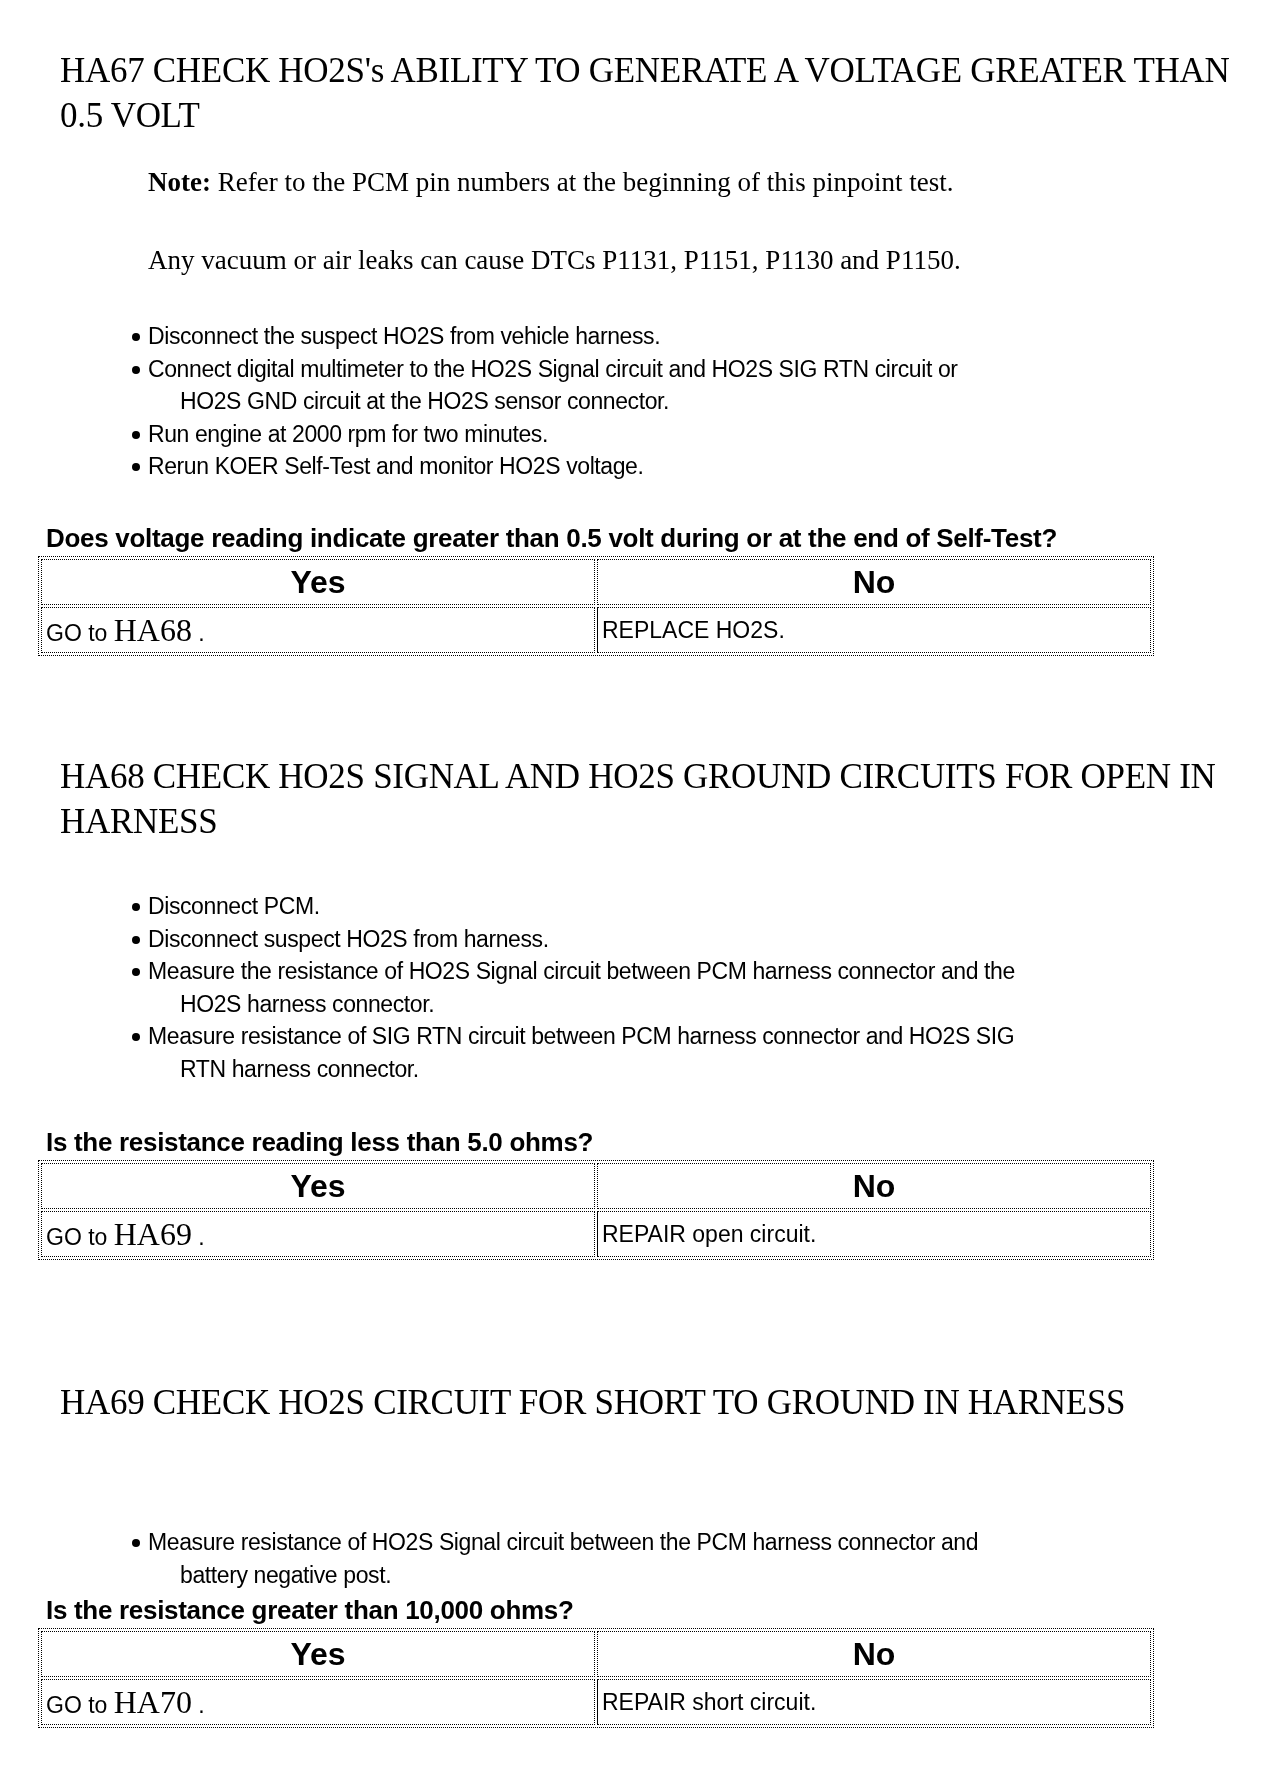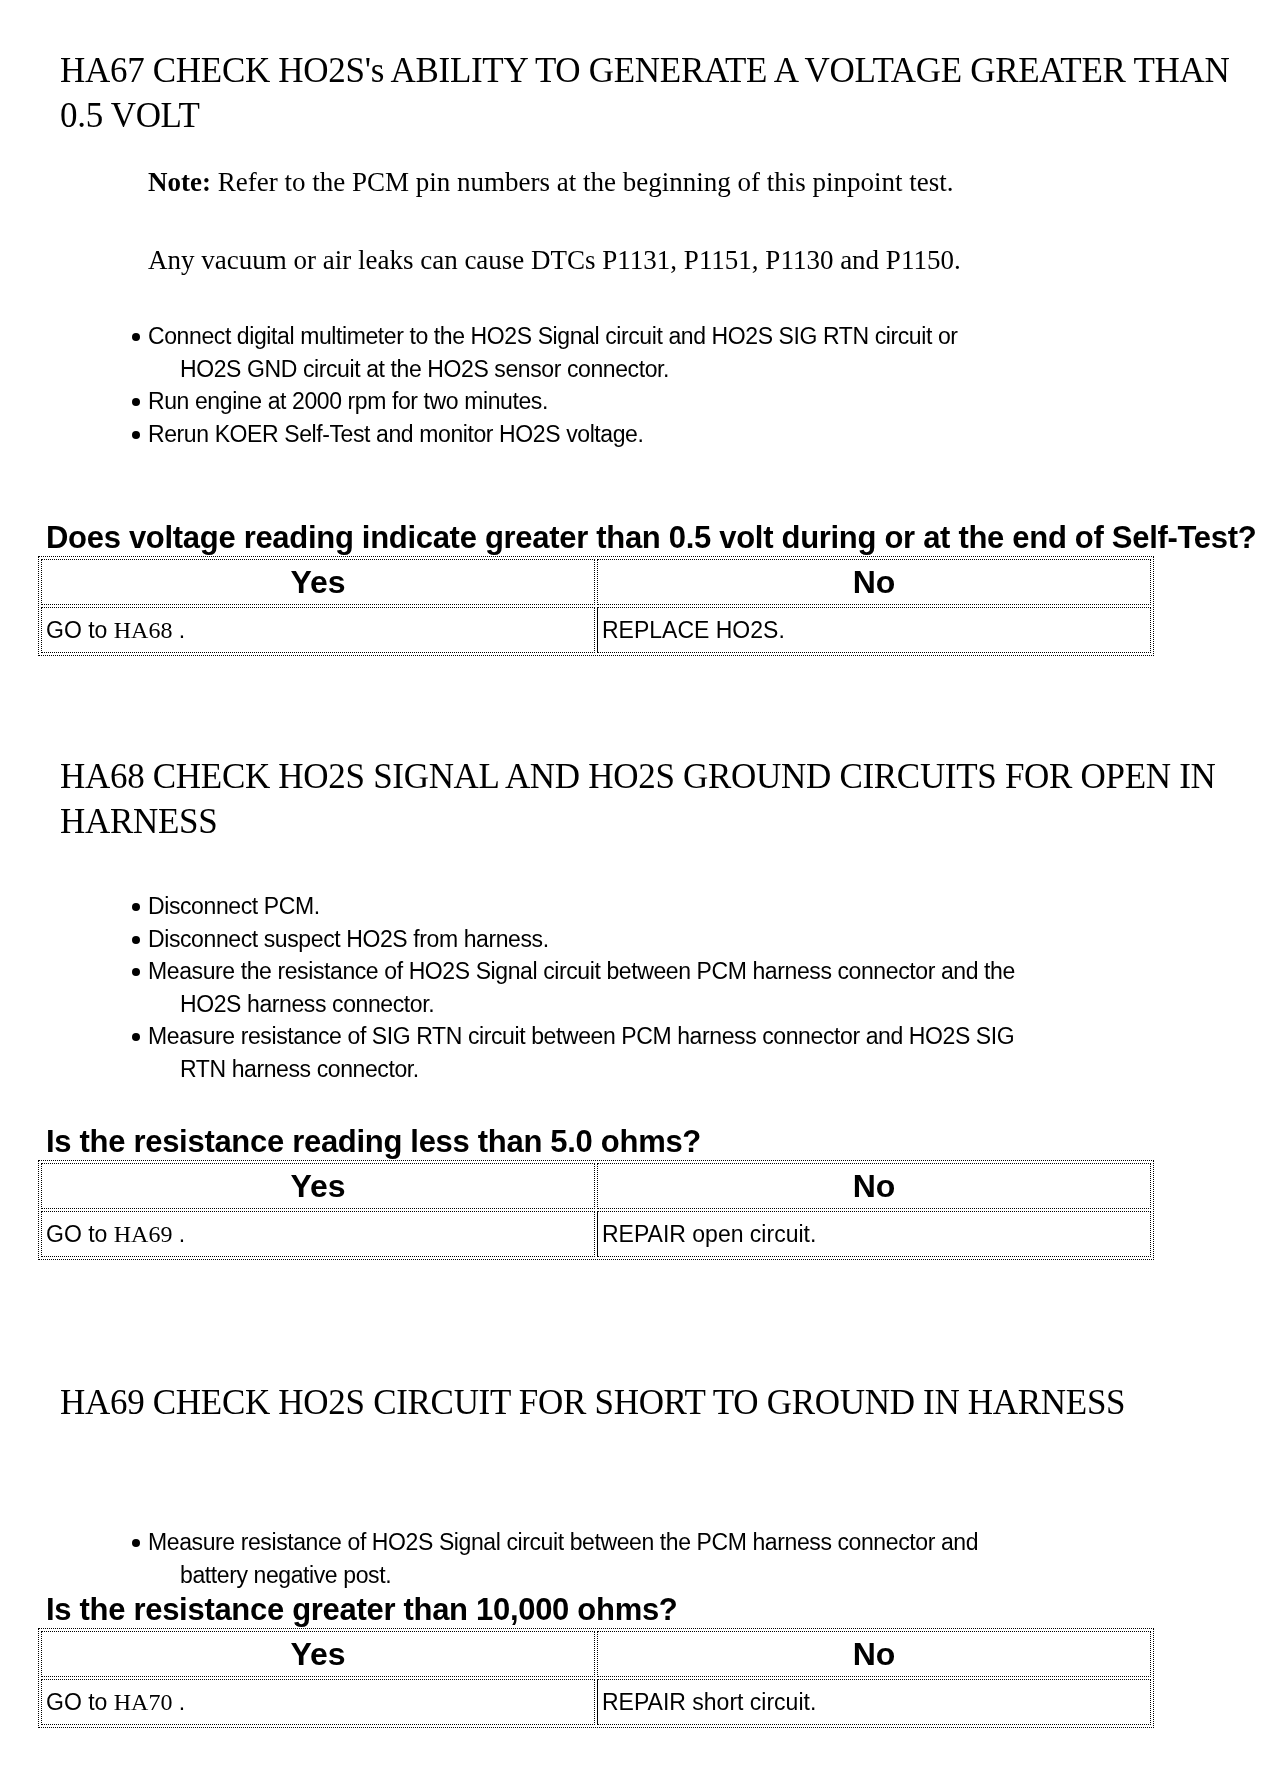--- a/index.html
+++ b/index.html
@@ -20,44 +20,45 @@
     letter-spacing: -0.4px;
   }
   ul.steps li { position: relative; padding-left: 18px; }
   ul.steps li .cont { display: block; padding-left: 32px; }
   ul.steps li::before {
     content: ""; position: absolute; left: 2px; top: 13px; width: 8px; height: 8px;
     border-radius: 50%; background: #000;
   }
   .question {
     position: absolute; left: 46px;
-    font-family: "Liberation Sans", sans-serif; font-weight: bold; font-size: 31px; line-height: 28px;
+    font-family: "Liberation Sans", sans-serif; font-weight: bold; font-size: 26px; line-height: 28px;
     letter-spacing: -0.3px;
   }
   table.yn {
     position: absolute; left: 38px; width: 1116px; border-collapse: separate; border-spacing: 2px;
     border: 1px dotted #000;
   }
   table.yn th, table.yn td { border: 1px dotted #000; height: 44px; padding: 0 4px; }
   table.yn th {
     font-family: "Liberation Sans", sans-serif; font-weight: bold; font-size: 32px; text-align: center;
   }
   table.yn td { font-family: "Liberation Sans", sans-serif; font-size: 23px; text-align: left; vertical-align: middle; }
   table.yn td.nocell { border-left: 1px solid #000; }
-  .goto-link { font-family: "Liberation Serif", serif; font-size: 24px; color: #000; text-decoration: none; }
+  .goto-link { font-family: "Liberation Serif", serif; font-size: 32px; color: #000; text-decoration: none; }
 </style>
 </head>
 <body>
 
 <h1 class="heading" style="top:36px;">HA67 CHECK HO2S's ABILITY TO GENERATE A VOLTAGE GREATER THAN 0.5 VOLT</h1>
 <div class="note" style="top:166px;">
   <b>Note:</b><span> Refer to the PCM pin numbers at the beginning of this pinpoint test.</span>
 </div>
 <div class="note" style="top:244px;">Any vacuum or air leaks can cause DTCs P1131, P1151, P1130 and P1150.</div>
 <ul class="steps" style="top:320px;">
+  <li><span>Disconnect the suspect HO2S from vehicle harness.</span></li>
   <li><span>Connect digital multimeter to the HO2S Signal circuit and HO2S SIG RTN circuit or</span><span class="cont">HO2S GND circuit at the HO2S sensor connector.</span></li>
   <li><span>Run engine at 2000 rpm for two minutes.</span></li>
   <li><span>Rerun KOER Self-Test and monitor HO2S voltage.</span></li>
 </ul>
 <div class="question" style="top:524px;">Does voltage reading indicate greater than 0.5 volt during or at the end of Self-Test?</div>
 <table class="yn" style="top:556px;">
   <tbody>
       <tr>
     <th style="width:50%;">Yes</th>
     <th>No</th>

